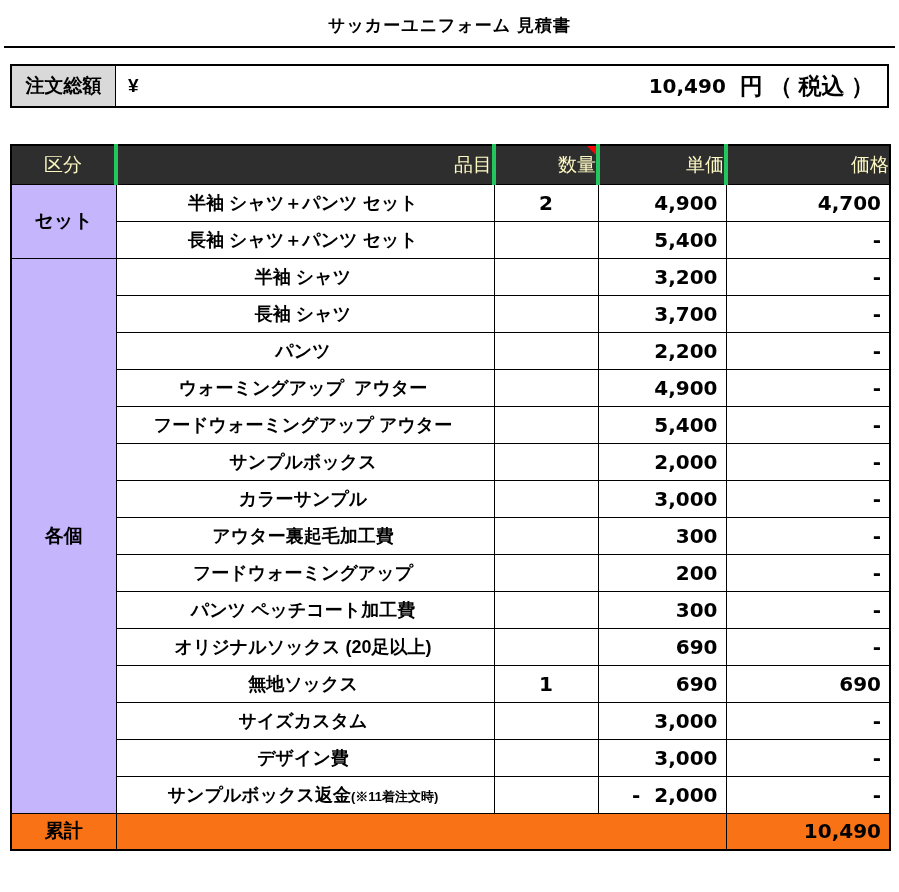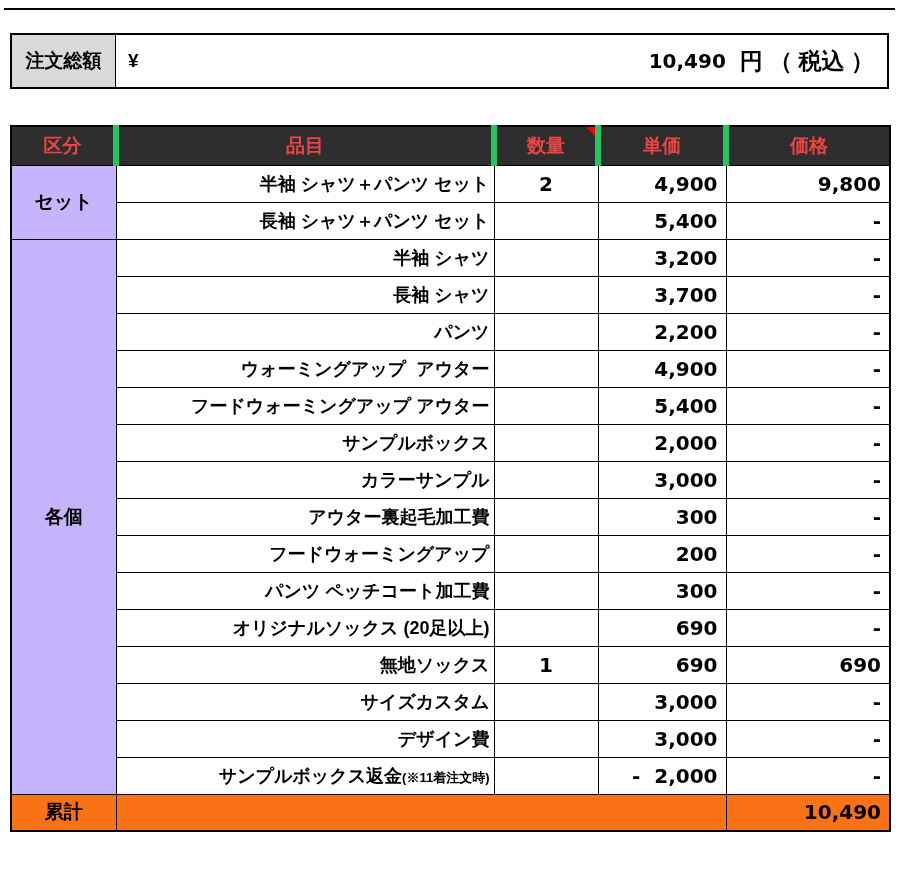--- a/index.html
+++ b/index.html
@@ -22,22 +22,22 @@
     line-height:24px;
   }
   .rule {
     margin:8px 4px 0 4px;
     border-top:2.5px solid #000;
     height:0;
   }
   
   .total-box {
     display:flex;
-    margin:23px 10px 0 10px;
-    width:879px; height:56px;
+    margin:16px 10px 0 10px;
+    width:879px; height:44px;
     border:2px solid #000;
   }
   .total-label {
     width:104px;
     background:#d9d9d9;
     border-right:1.5px solid #000;
     display:flex; align-items:center; justify-content:center;
     font-size:19px;
   }
   .total-value {
@@ -62,41 +62,41 @@
     margin:36px 10px 0 10px;
     width:879px;
     border-collapse:collapse;
     table-layout:fixed;
     border:2.5px solid #000;
   }
   th, td { border:1px solid #000; vertical-align:middle; overflow:hidden; }
   thead tr { height:39px; }
   thead th {
     background:#2e2e2e;
-    color:#ef4444;
+    color:#fef9c3;
     font-size:19px;
-    font-weight:700;
+    font-weight:400;
     text-align:center;
     position:relative;
   }
-  thead th + th { border-left:6px solid #22c55e; }
+  thead th + th { border-left:4px solid #22c55e;text-align:right; }
   .comment-marker {
     position:absolute; top:0; right:0;
     width:0; height:0;
     border-top:9px solid #ff0000;
     border-left:9px solid transparent;
   }
   tbody tr { height:37px; }
   td.group {
     background:#c4b5fd;
     font-size:19px;
     text-align:center;
   }
   td.item {
-    text-align:right;
+    text-align:center;
     padding:0 4px 0 0;
     font-size:18px;
     white-space:pre;
   }
   td.item .note { font-size:13px; }
   td.qty {
     text-align:center;
     font-size:20px;
     font-family:"DejaVu Sans", sans-serif;
   }
@@ -115,20 +115,21 @@
     text-align:right; padding-right:8px;
     font-size:20px;
     font-family:"DejaVu Sans", sans-serif;
   }
 </style>
 </head>
 <body>
 
 <div class="page">
 
+  <div class="title">サッカーユニフォーム 見積書</div>
   <div class="rule"></div>
 
   <div class="total-box">
     <div class="total-label">注文総額</div>
     <div class="total-value">
       <span class="yen">¥</span>
       <span class="amount">10,490</span>
       <span class="suffix">円 （ 税込 ）</span>
     </div>
   </div>
@@ -152,21 +153,21 @@
         <th>単価</th>
         <th>価格</th>
       </tr>
     </thead>
     <tbody>
       <tr>
         <td class="group" rowspan="2">セット</td>
         <td class="item">半袖 シャツ＋パンツ セット</td>
         <td class="qty">2</td>
         <td class="money">4,900</td>
-        <td class="money">9,800</td>
+        <td class="money">4,700</td>
       </tr>
       <tr>
         <td class="item">長袖 シャツ＋パンツ セット</td>
         <td class="qty"></td>
         <td class="money">5,400</td>
         <td class="money">-</td>
       </tr>
       <tr>
         <td class="group" rowspan="15">各個</td>
         <td class="item">半袖 シャツ</td>

